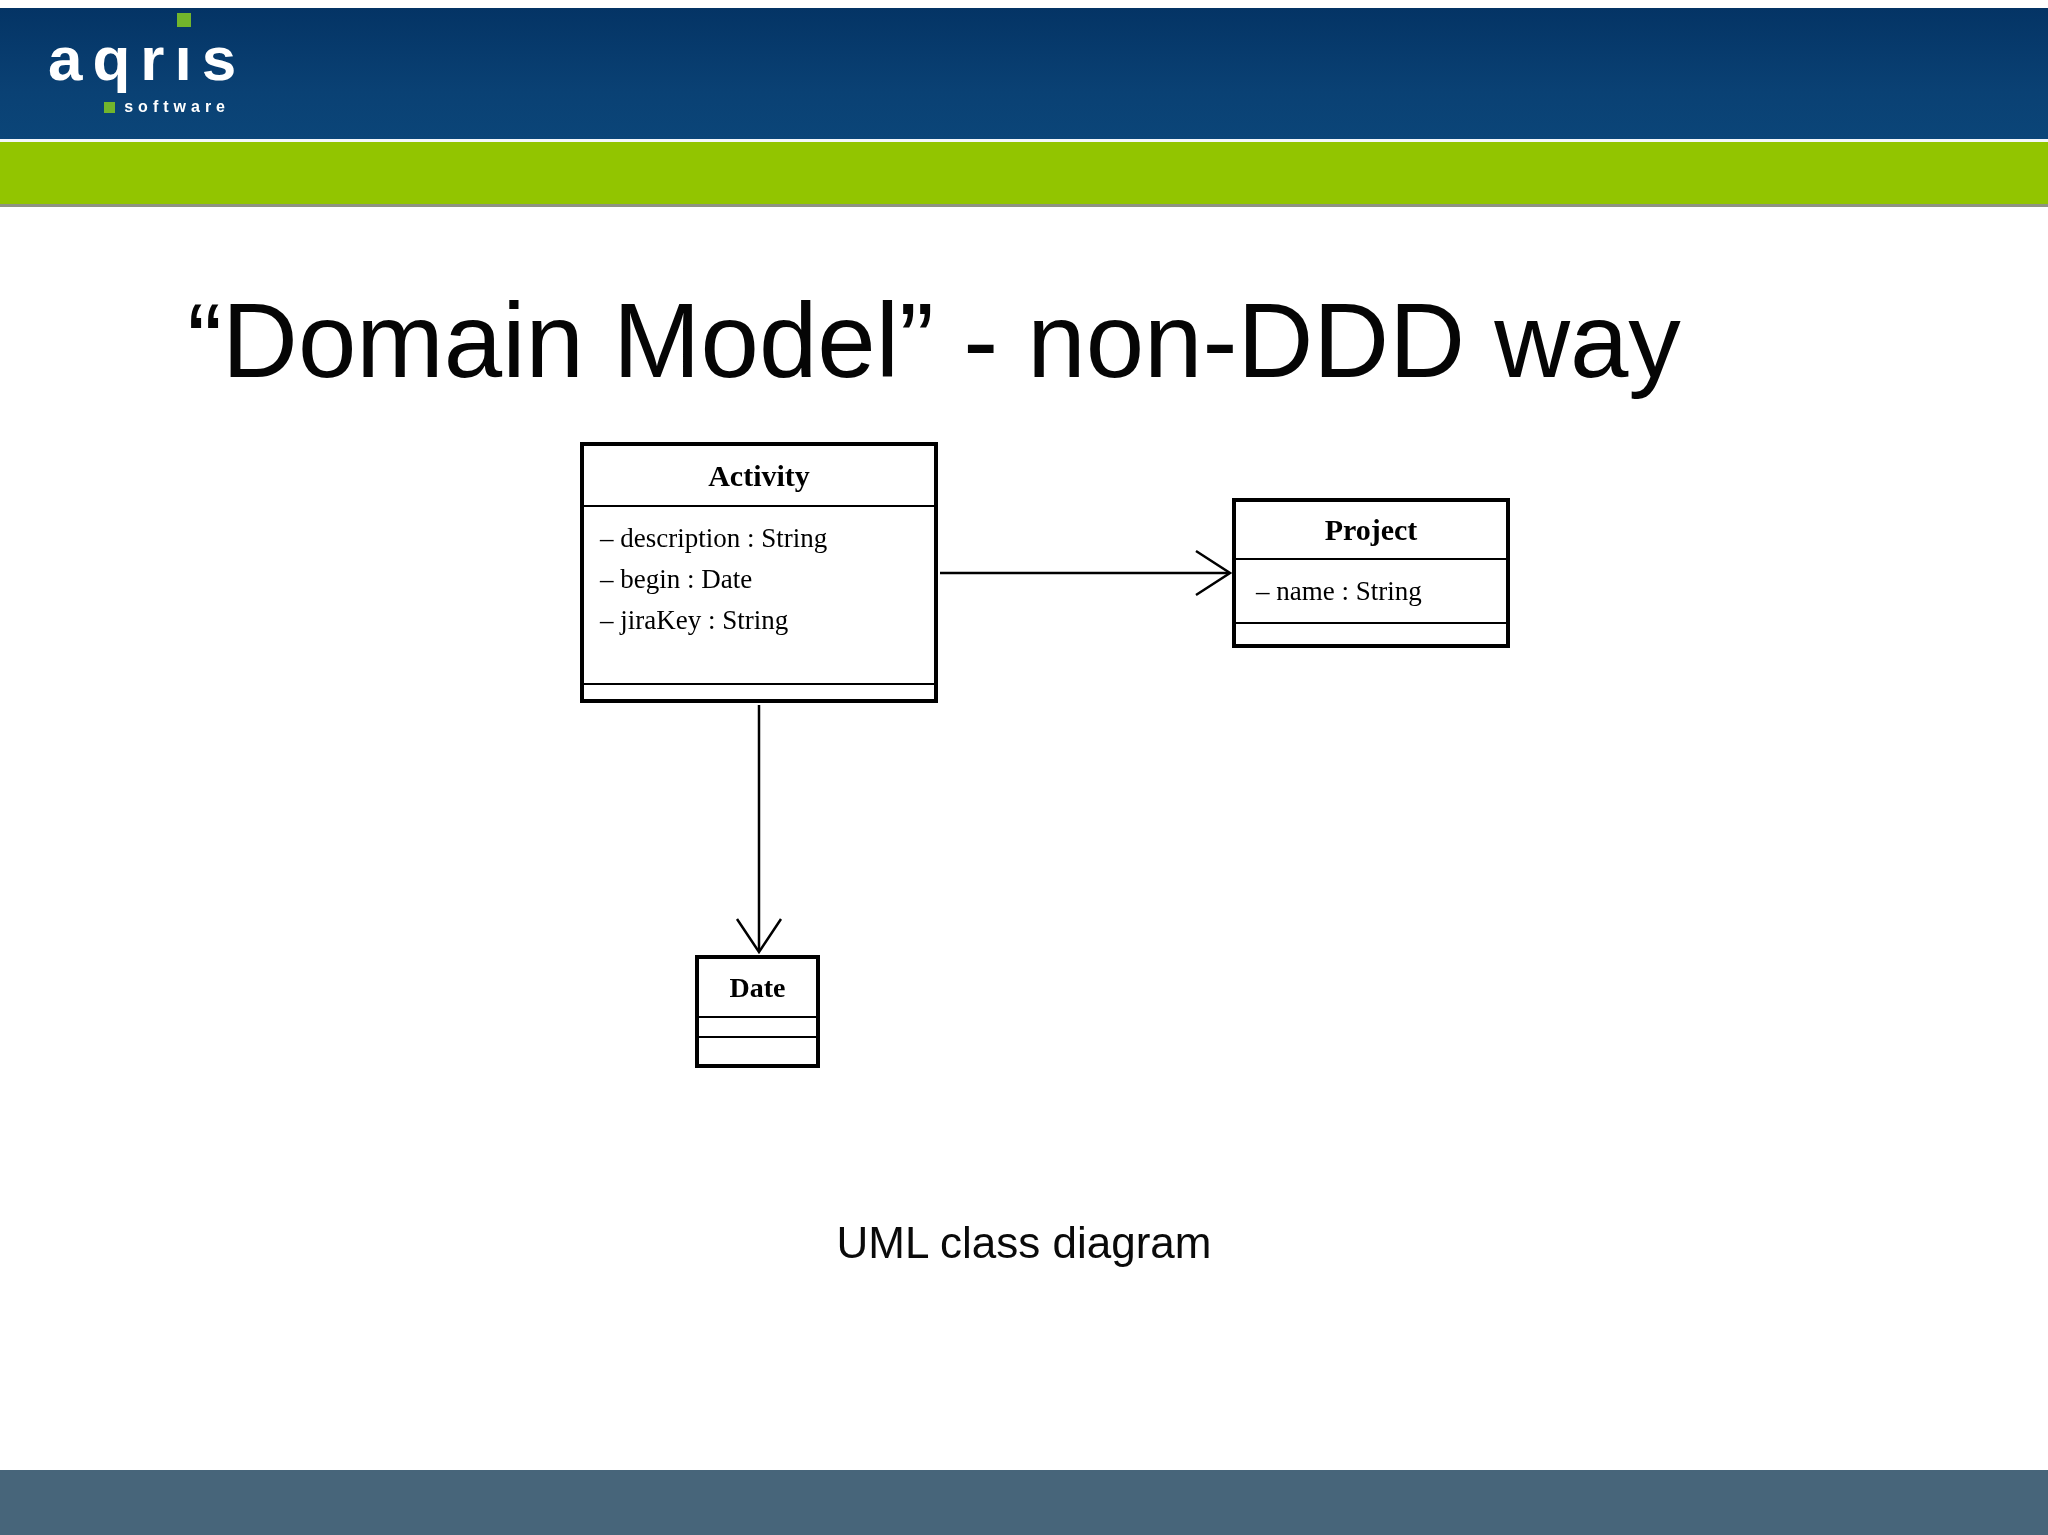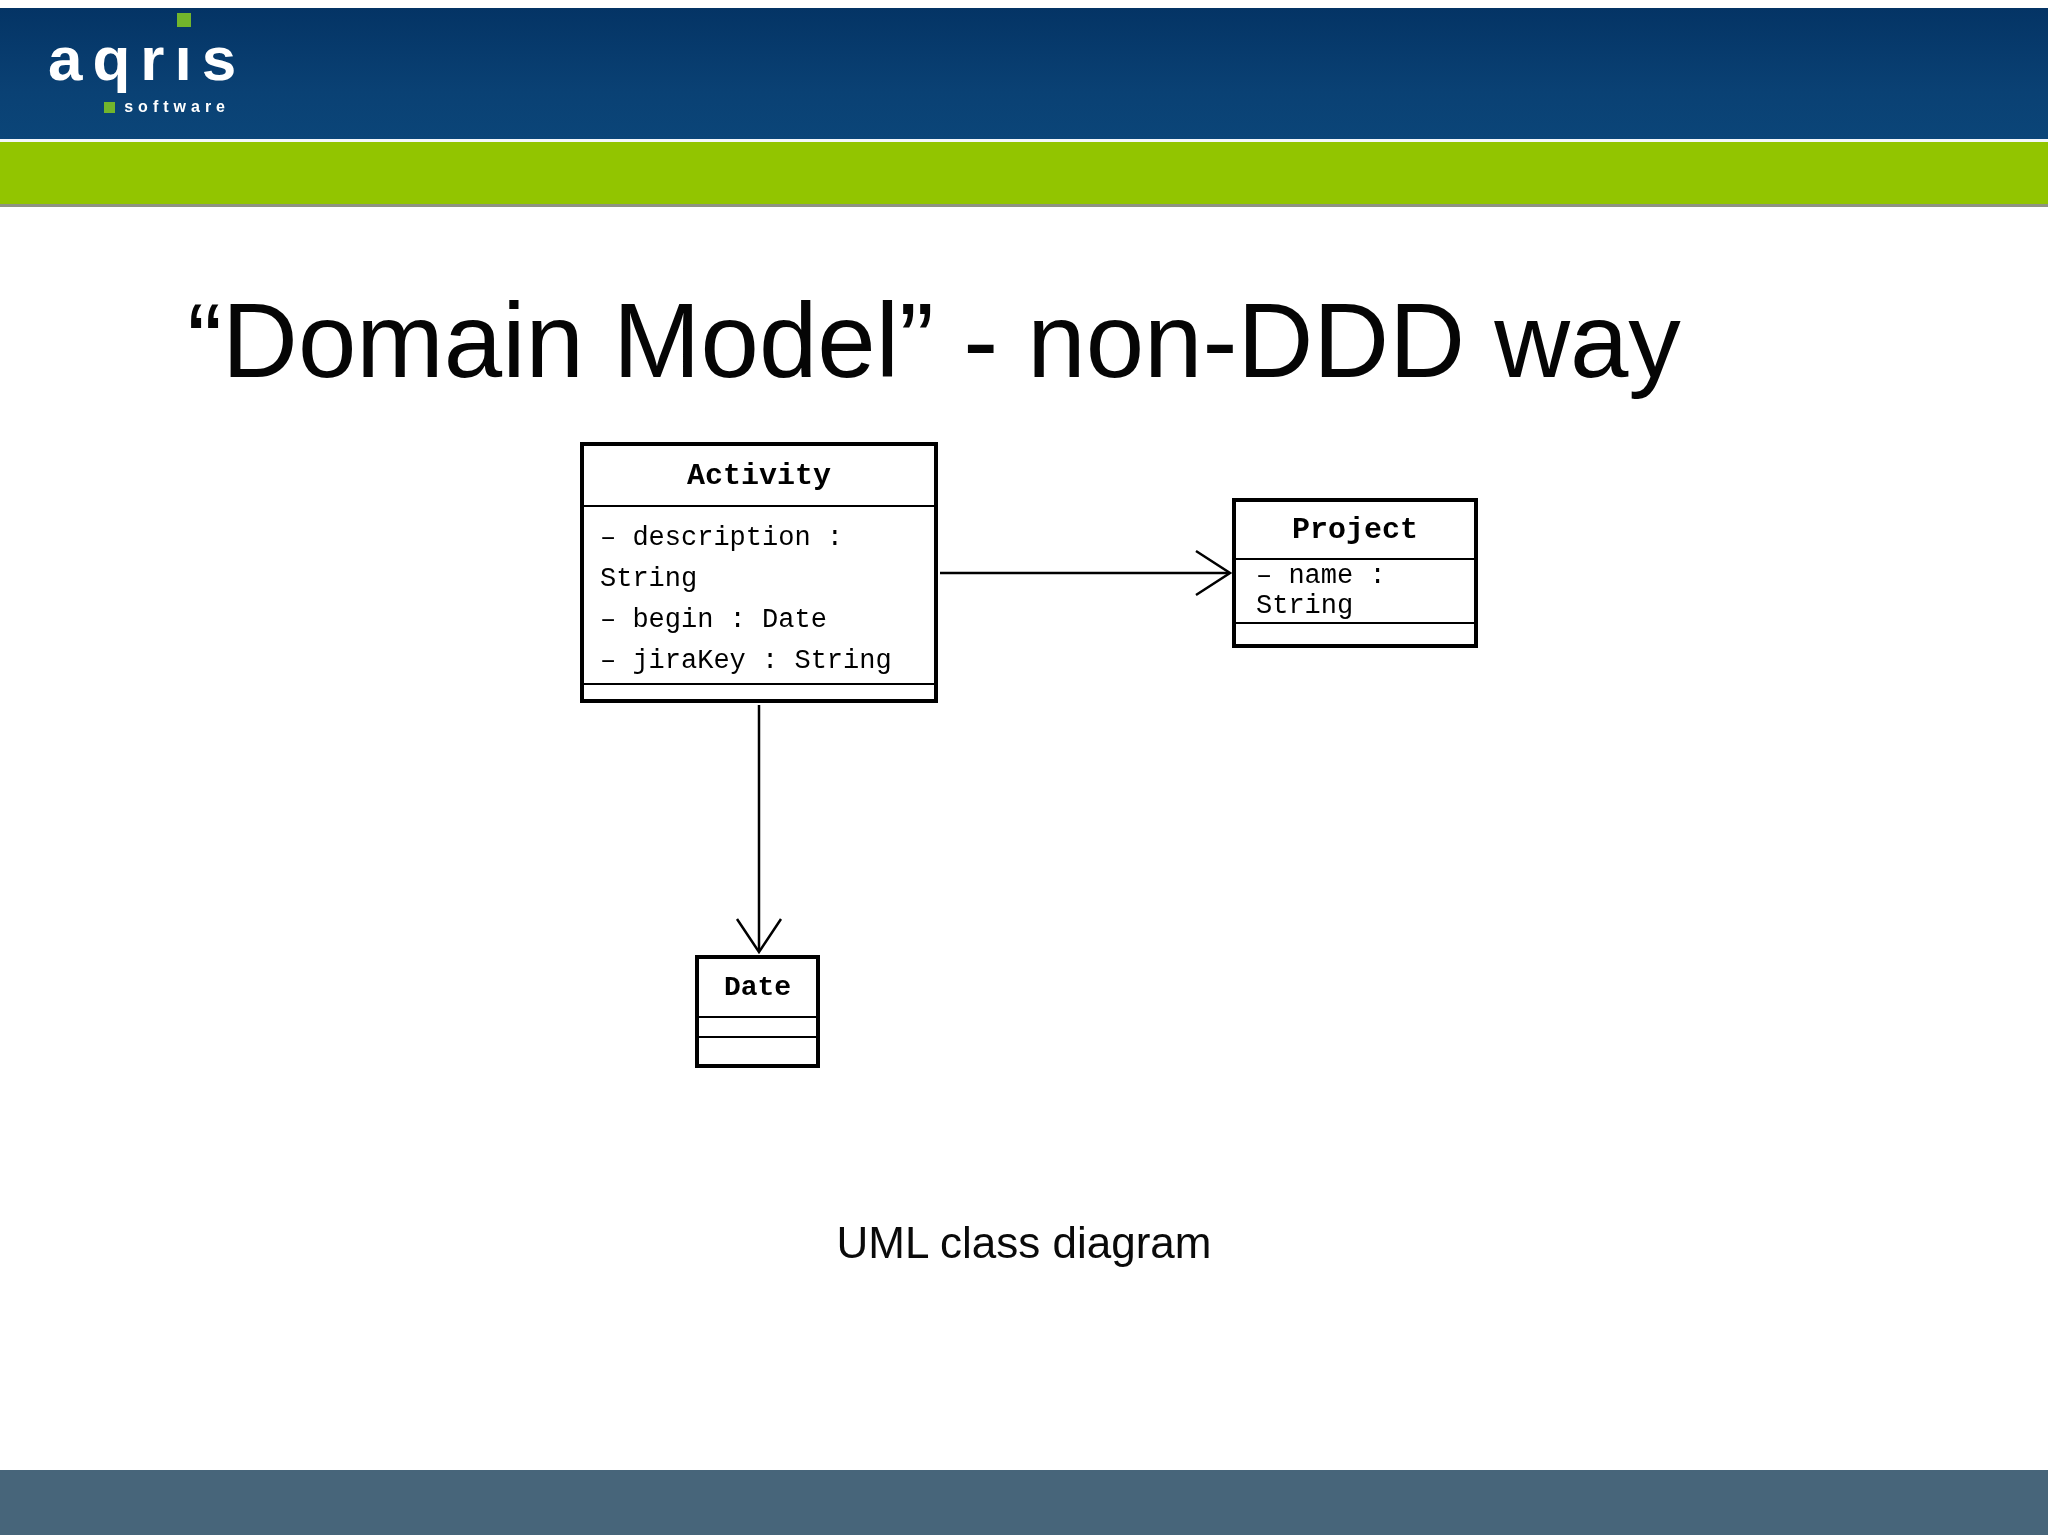--- a/index.html
+++ b/index.html
@@ -109,21 +109,21 @@
   }
 
   
   .uml-class {
     position: absolute;
     box-sizing: border-box;
     background: #ffffff;
     border: 4px solid #000000;
     display: flex;
     flex-direction: column;
-    font-family: Liberation Mono, monospace;
+    font-family: Liberation Serif, serif;
     color: #000000;
   }
   .uml-title {
     display: flex;
     align-items: center;
     justify-content: center;
     font-weight: bold;
     border-bottom: 2px solid #000000;
     flex: 0 0 auto;
   }
@@ -132,21 +132,21 @@
     flex: 1 1 auto;
     box-sizing: border-box;
   }
   .uml-ops { flex: 0 0 auto; }
 
   .cls-activity { left: 580px; top: 442px; width: 358px; height: 261px; }
   .cls-activity .uml-title { height: 59px; font-size: 30px; }
   .cls-activity .uml-attrs { padding: 11px 0 0 16px; font-size: 27px; line-height: 41px; }
   .cls-activity .uml-ops  { height: 14px; }
 
-  .cls-project { left: 1232px; top: 498px; width: 246px; height: 150px; }
+  .cls-project { left: 1232px; top: 498px; width: 278px; height: 150px; }
   .cls-project .uml-title { height: 56px; font-size: 30px; }
   .cls-project .uml-attrs { display: flex; align-items: center; padding-left: 20px; font-size: 27px; }
   .cls-project .uml-ops  { height: 20px; }
 
   .cls-user { left: 695px; top: 955px; width: 125px; height: 113px; }
   .cls-user .uml-title { height: 57px; font-size: 28px; }
   .cls-user .uml-attrs { height: 20px; flex: 0 0 auto; }
   .cls-user .uml-ops  { flex: 1 1 auto; }
 
   

